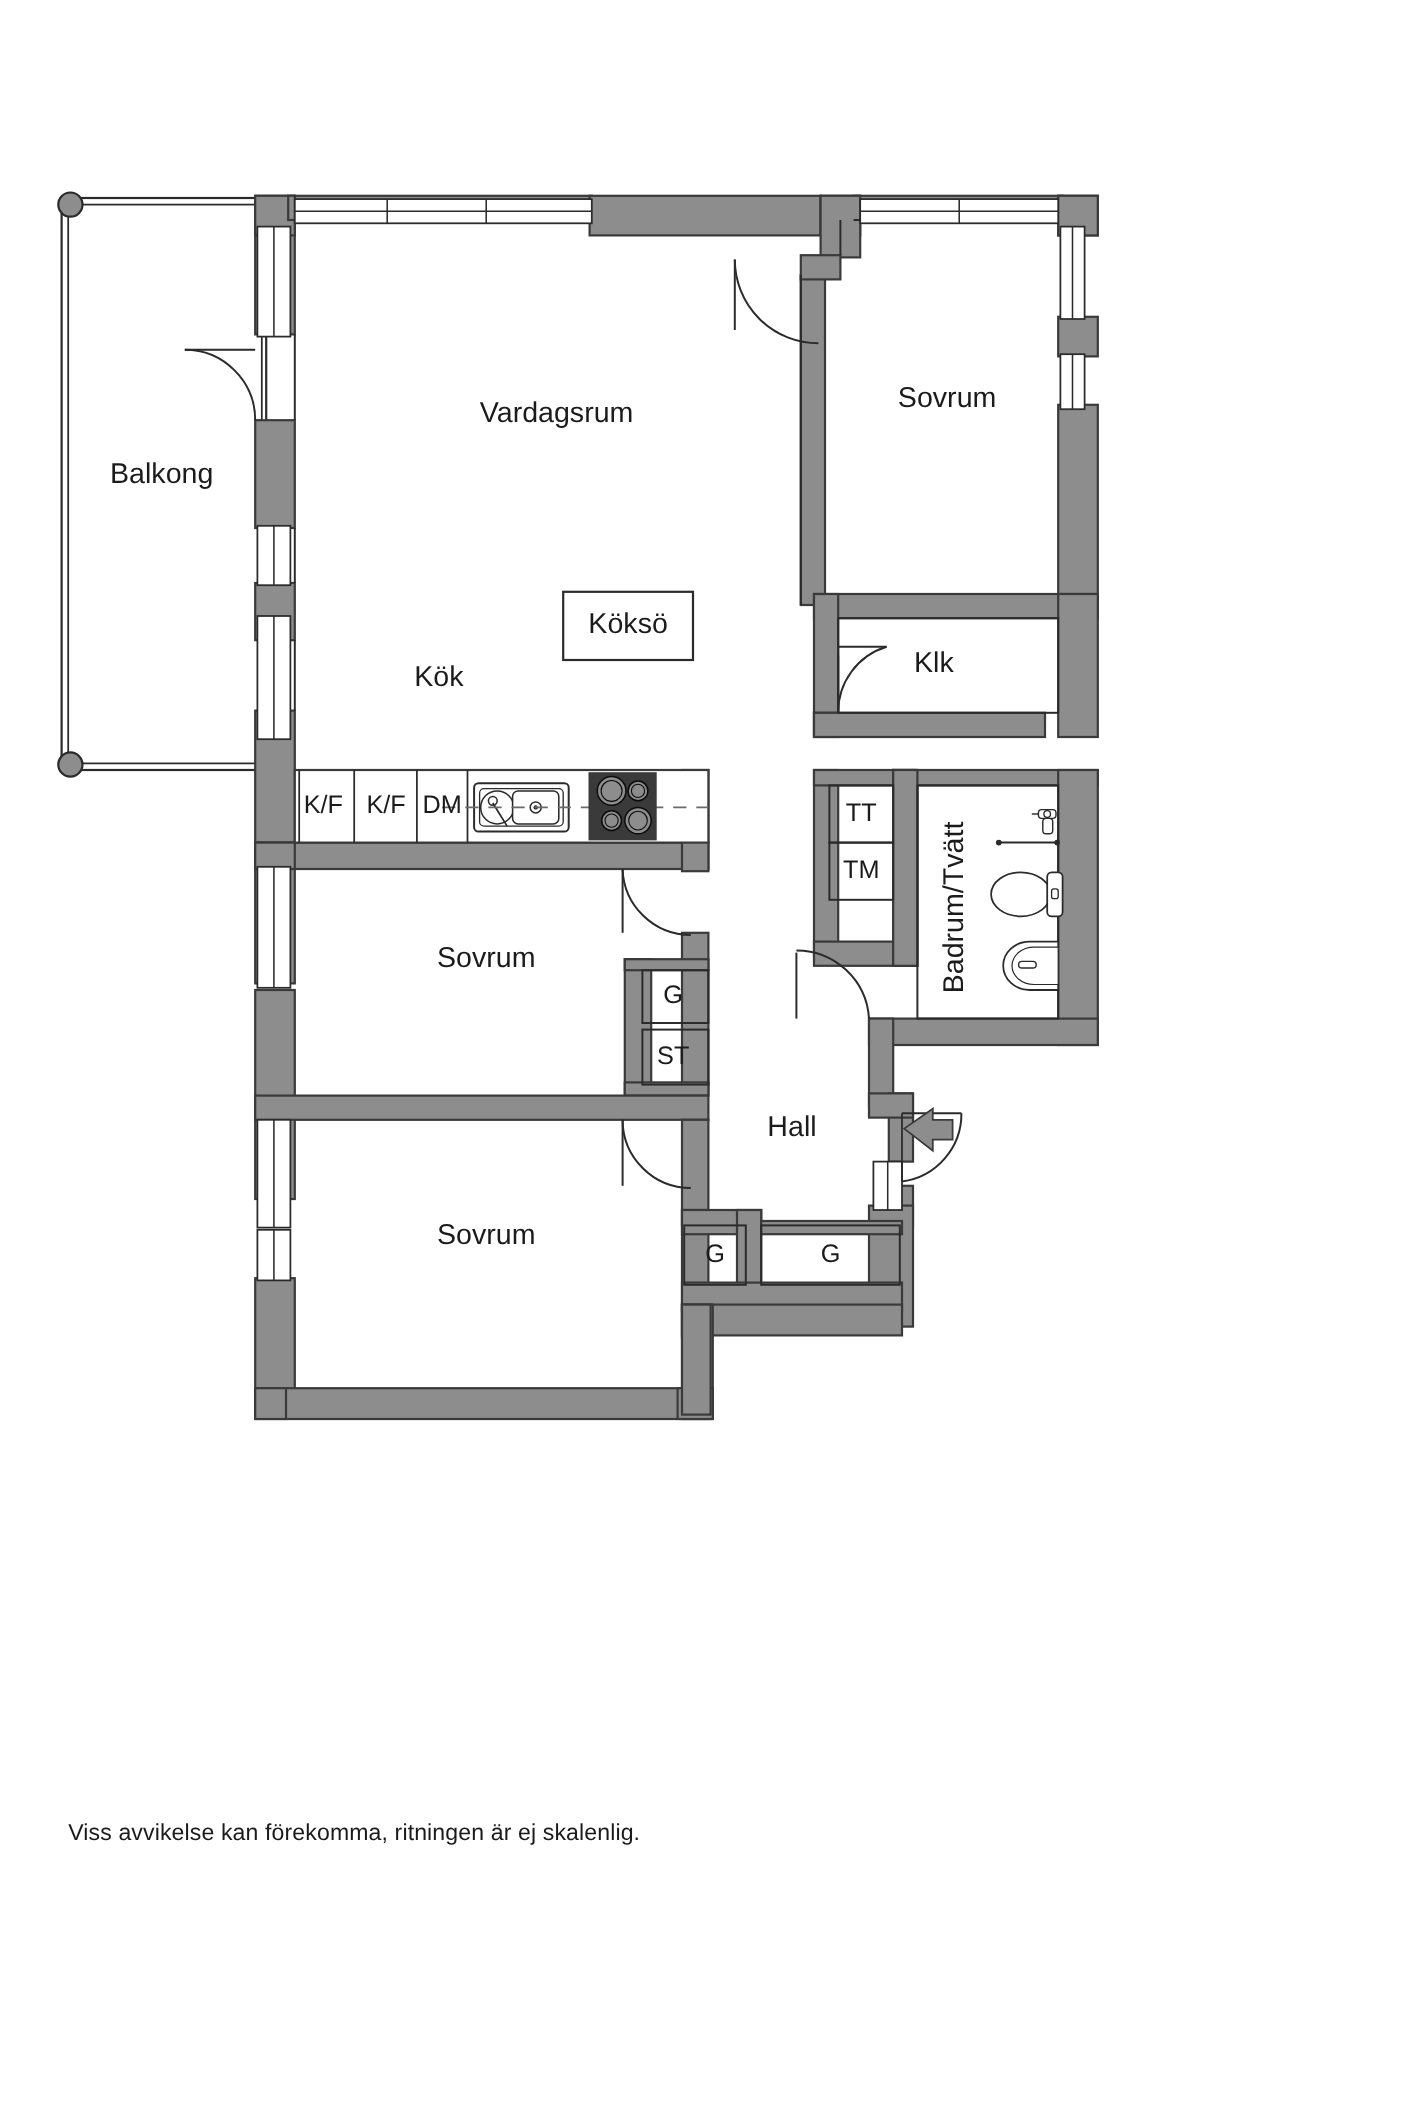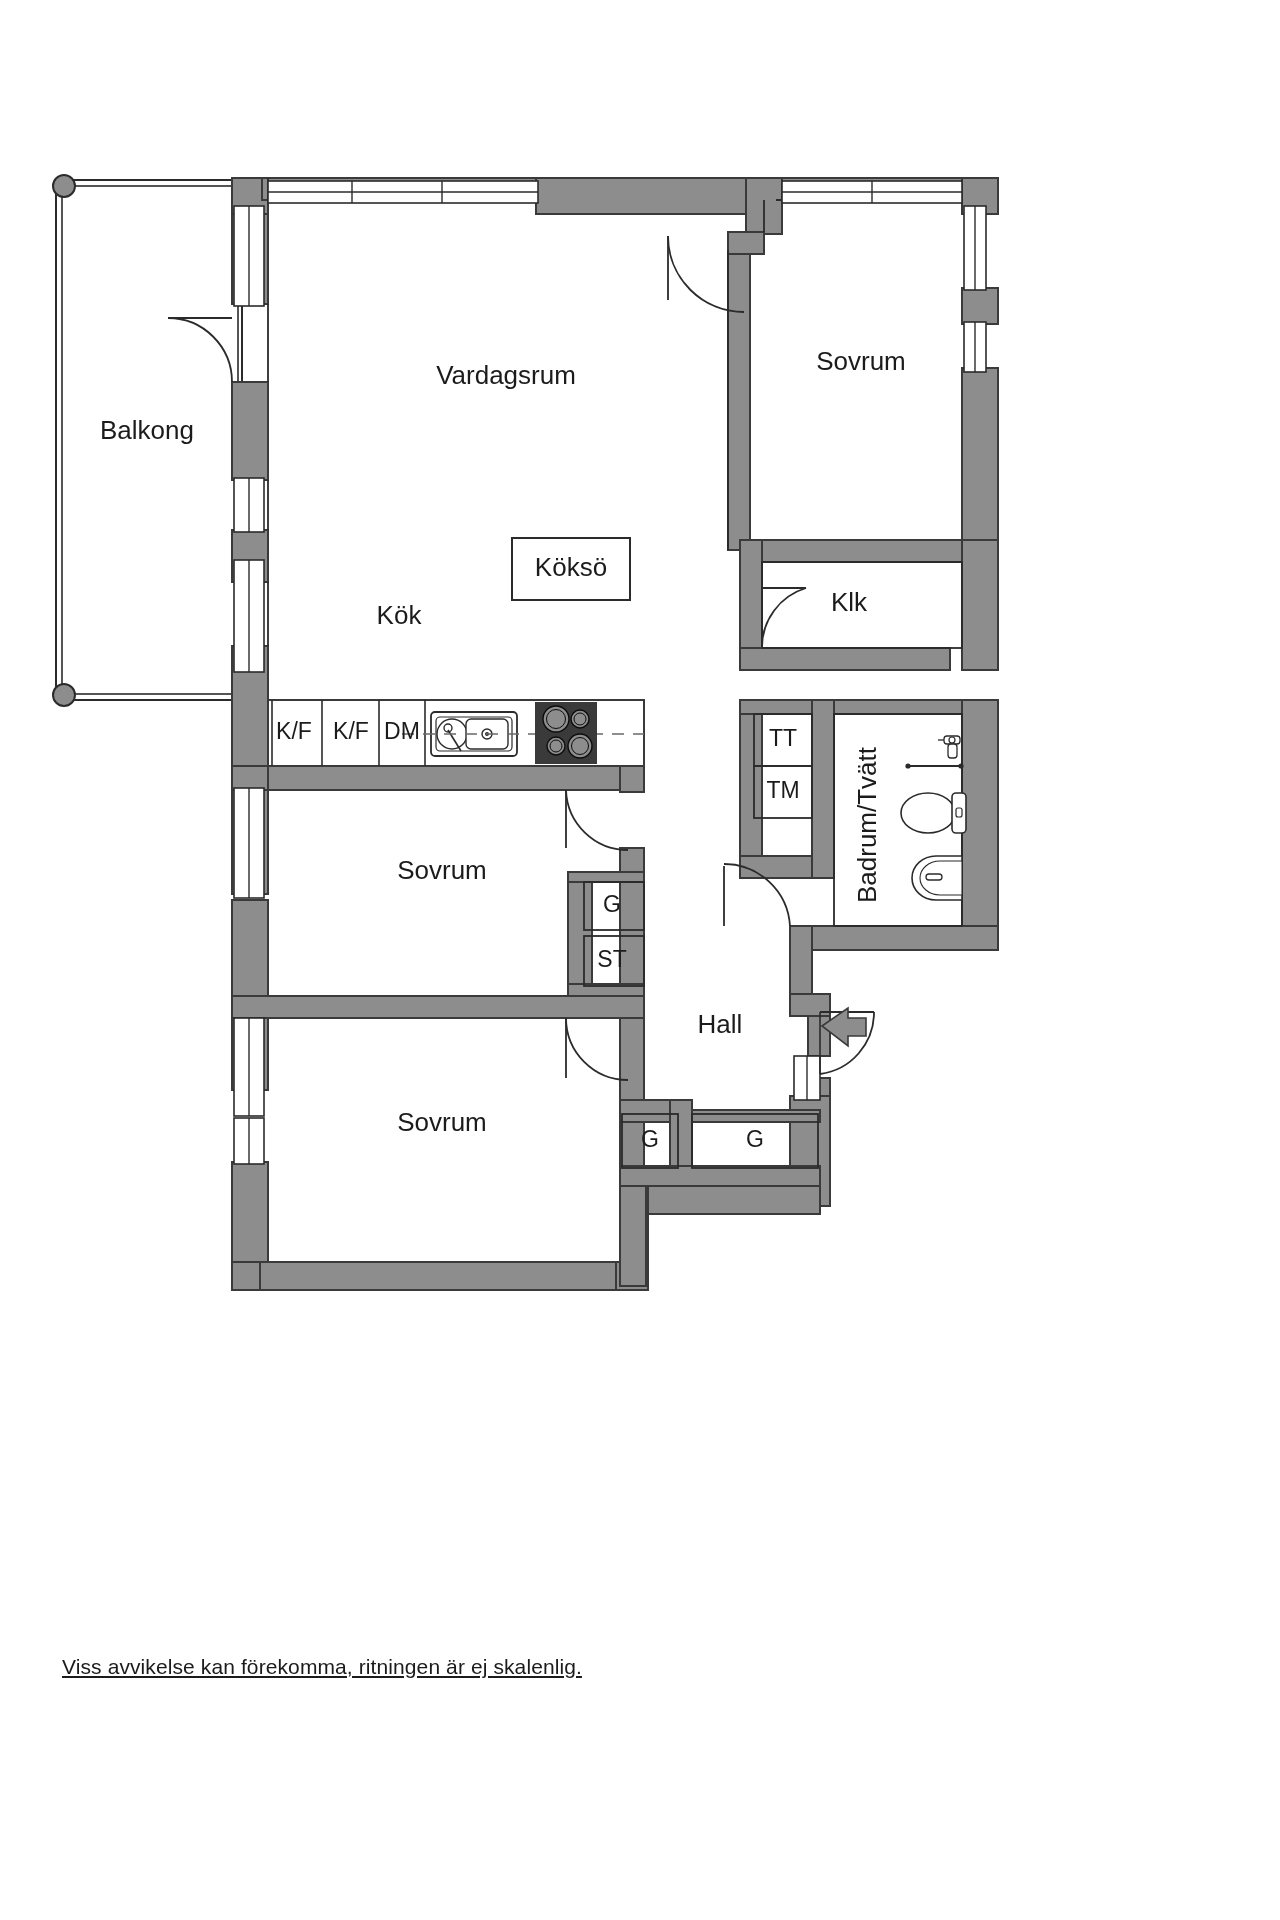--- a/index.html
+++ b/index.html
@@ -41,21 +41,20 @@
   }
   .caption-text {
     position: absolute;
     left: 62px;
     top: 1655px;
     font-family: "Liberation Sans", sans-serif;
     font-size: 21px;
     color: #1b1b1b;
     letter-spacing: 0.1px;
     white-space: nowrap;
-    text-decoration: underline;
   }
 </style>
 </head>
 <body>
 
 <div id="floorplan-root">
 
   <svg id="plan" viewBox="0 0 1280 1920" xmlns="http://www.w3.org/2000/svg">
 
     <g>

